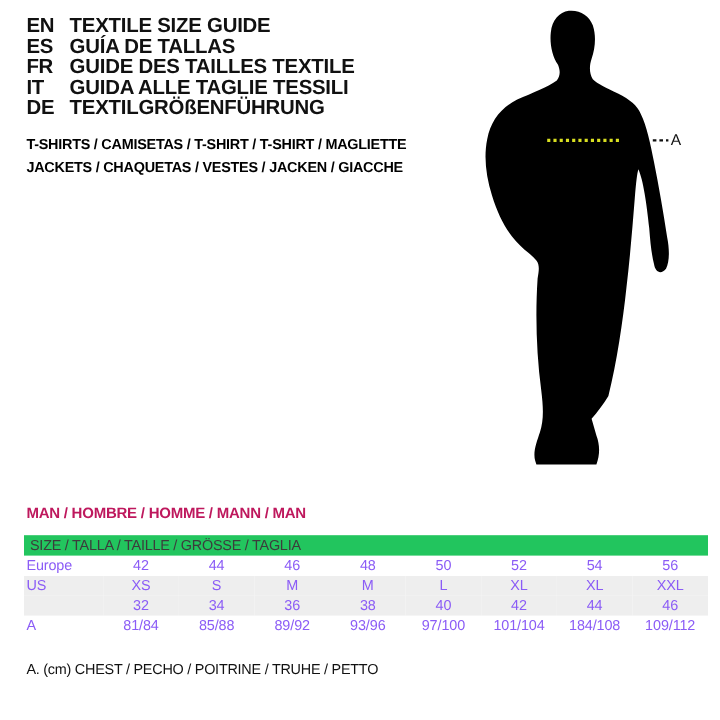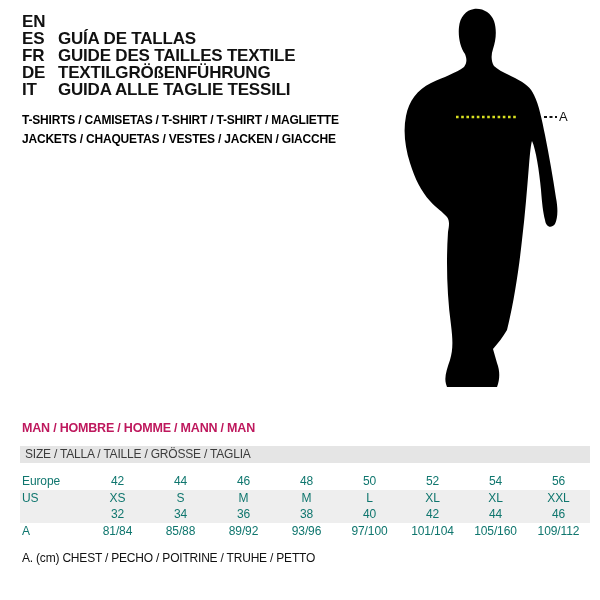--- a/index.html
+++ b/index.html
@@ -14,57 +14,58 @@
   
   .cats{position:absolute;left:22px;top:111px;font-weight:700;font-size:12px;line-height:18.5px;letter-spacing:-0.2px;color:#000000;}
   
   .figure-wrap{position:absolute;left:398px;top:5px;width:170px;height:385px;}
   .measure-label{position:absolute;left:559px;top:109px;font-size:13px;font-weight:500;color:#111;}
   
   .section-title{position:absolute;left:22px;top:421px;font-weight:700;font-size:12.5px;letter-spacing:-0.2px;color:#be185d;}
   
   .tbl-header{
     position:absolute;left:20px;top:446px;width:565px;height:17px;
-    background:#e5e5e5;color:#3c3c3c;font-size:12px;line-height:17px;
+    background:#22c55e;color:#3c3c3c;font-size:12px;line-height:17px;
     padding-left:5px;letter-spacing:-0.2px;
   }
   .size-table{
-    position:absolute;left:20px;top:473px;width:570px;
+    position:absolute;left:20px;top:463px;width:570px;
     border-collapse:collapse;table-layout:fixed;
-    font-size:12px;color:#0f766e;letter-spacing:-0.1px;
+    font-size:12px;color:#8b5cf6;letter-spacing:-0.1px;
   }
   .size-table td{height:16.5px;padding:0;text-align:center;vertical-align:middle;}
   .size-table td.lbl{text-align:left;padding-left:2px;}
   .size-table tr.shaded{background:#eeeeee;margin-left:44px;}
   .footnote{position:absolute;left:22px;top:551px;font-weight:400;font-size:12px;letter-spacing:-0.2px;color:#111;}
 </style>
 </head>
 <body>
 
 <div id="screen">
 
   <div class="lang-list">
     <div class="lang-row">
       <span class="lang-code">EN</span>
+      <span class="lang-label">TEXTILE SIZE GUIDE</span>
     </div>
     <div class="lang-row">
       <span class="lang-code">ES</span>
       <span class="lang-label">GUÍA DE TALLAS</span>
     </div>
     <div class="lang-row">
       <span class="lang-code">FR</span>
       <span class="lang-label">GUIDE DES TAILLES TEXTILE</span>
     </div>
     <div class="lang-row">
+      <span class="lang-code">IT</span>
+      <span class="lang-label">GUIDA ALLE TAGLIE TESSILI</span>
+    </div>
+    <div class="lang-row">
       <span class="lang-code">DE</span>
       <span class="lang-label">TEXTILGRÖßENFÜHRUNG</span>
-    </div>
-    <div class="lang-row">
-      <span class="lang-code">IT</span>
-      <span class="lang-label">GUIDA ALLE TAGLIE TESSILI</span>
     </div>
   </div>
 
   <div class="cats">
     <div>T-SHIRTS / CAMISETAS / T-SHIRT / T-SHIRT / MAGLIETTE</div>
     <div>JACKETS / CHAQUETAS / VESTES / JACKEN / GIACCHE</div>
   </div>
 
   <div class="figure-wrap">
     <svg width="170" height="385" viewBox="398 5 170 385" xmlns="http://www.w3.org/2000/svg">
@@ -159,21 +160,21 @@
         <td>46</td>
       </tr>
       <tr>
         <td class="lbl">A</td>
         <td>81/84</td>
         <td>85/88</td>
         <td>89/92</td>
         <td>93/96</td>
         <td>97/100</td>
         <td>101/104</td>
-        <td>105/160</td>
+        <td>184/108</td>
         <td>109/112</td>
       </tr>
     </tbody>
   </table>
 
   <div class="footnote">A. (cm) CHEST / PECHO / POITRINE / TRUHE / PETTO</div>
 
 </div>
 
 </body></html>

